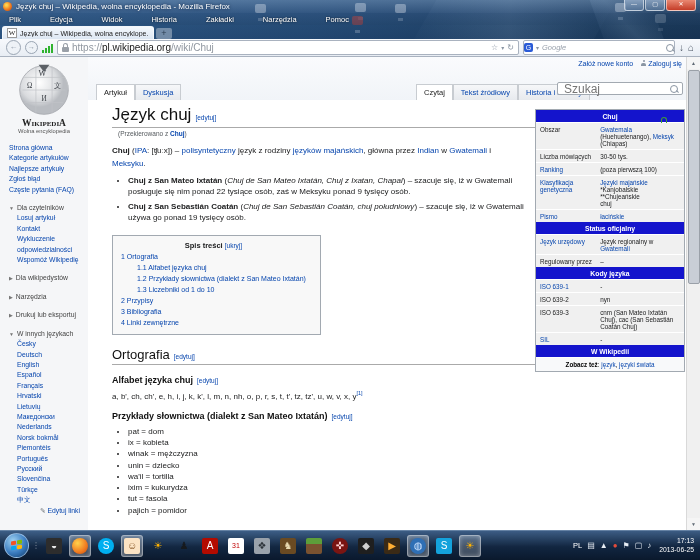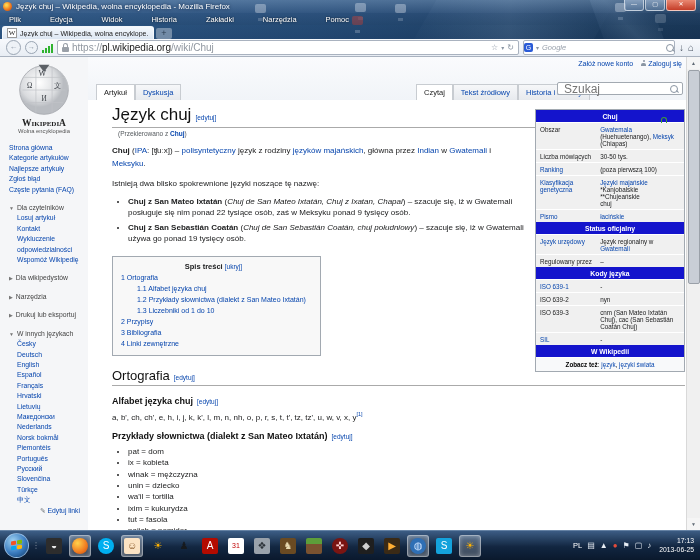--- a/index.html
+++ b/index.html
@@ -413,21 +413,20 @@
           <div class="ib-h" style="background: rgb(20, 20, 204);">W Wikipedii</div>
           <div class="ib-row">
             <div class="ib-c"><b>Zobacz też</b><span>: </span><span class="lnk">język</span><span>, </span><span class="lnk">języki świata</span></div>
           </div>
         </div>
 
       <h1 class="fst"><span>Język chuj</span><span class="ed">[edytuj]</span></h1>
       <div id="redirect-note"><span>(Przekierowano z </span><b class="lnk">Chuj</b><span>)</span></div>
 
       <p id="intro-p1"><b>Chuj</b><span> (</span><span class="lnk">IPA</span><span>: [ʧuːx]) – </span><span class="lnk">polisyntetyczny</span><span> język z rodziny </span><span class="lnk">języków majańskich</span><span>, główna przez </span><span class="lnk">Indian</span><span> w </span><span class="lnk">Gwatemali</span><span> i </span><span class="lnk">Meksyku</span><span>.</span></p>
-      <p id="intro-p2">Istnieją dwa blisko spokrewnione języki noszące tę nazwę:</p>
       <ul id="intro-list">
           <li><b>Chuj z San Mateo Ixtatán</b><span> (</span><i>Chuj de San Mateo Ixtatán, Chuj z Ixatan, Chapai</i><span>) – szacuje się, iż w Gwatemali posługuje się nim ponad 22 tysiące osób, zaś w Meksyku ponad 9 tysięcy osób.</span></li>
           <li><b>Chuj z San Sebastián Coatán</b><span> (</span><i>Chuj de San Sebastián Coatán, chuj południowy</i><span>) – szacuje się, iż w Gwatemali używa go ponad 19 tysięcy osób.</span></li>
         </ul>
 
       <div id="toc">
         <div id="toc-title"><span>Spis treści</span> <span class="lnk">[ukryj]</span></div>
         <div>
             <span class="toc-i">1 Ortografia</span>
             <span class="toc-i l2">1.1 Alfabet języka chuj</span>

